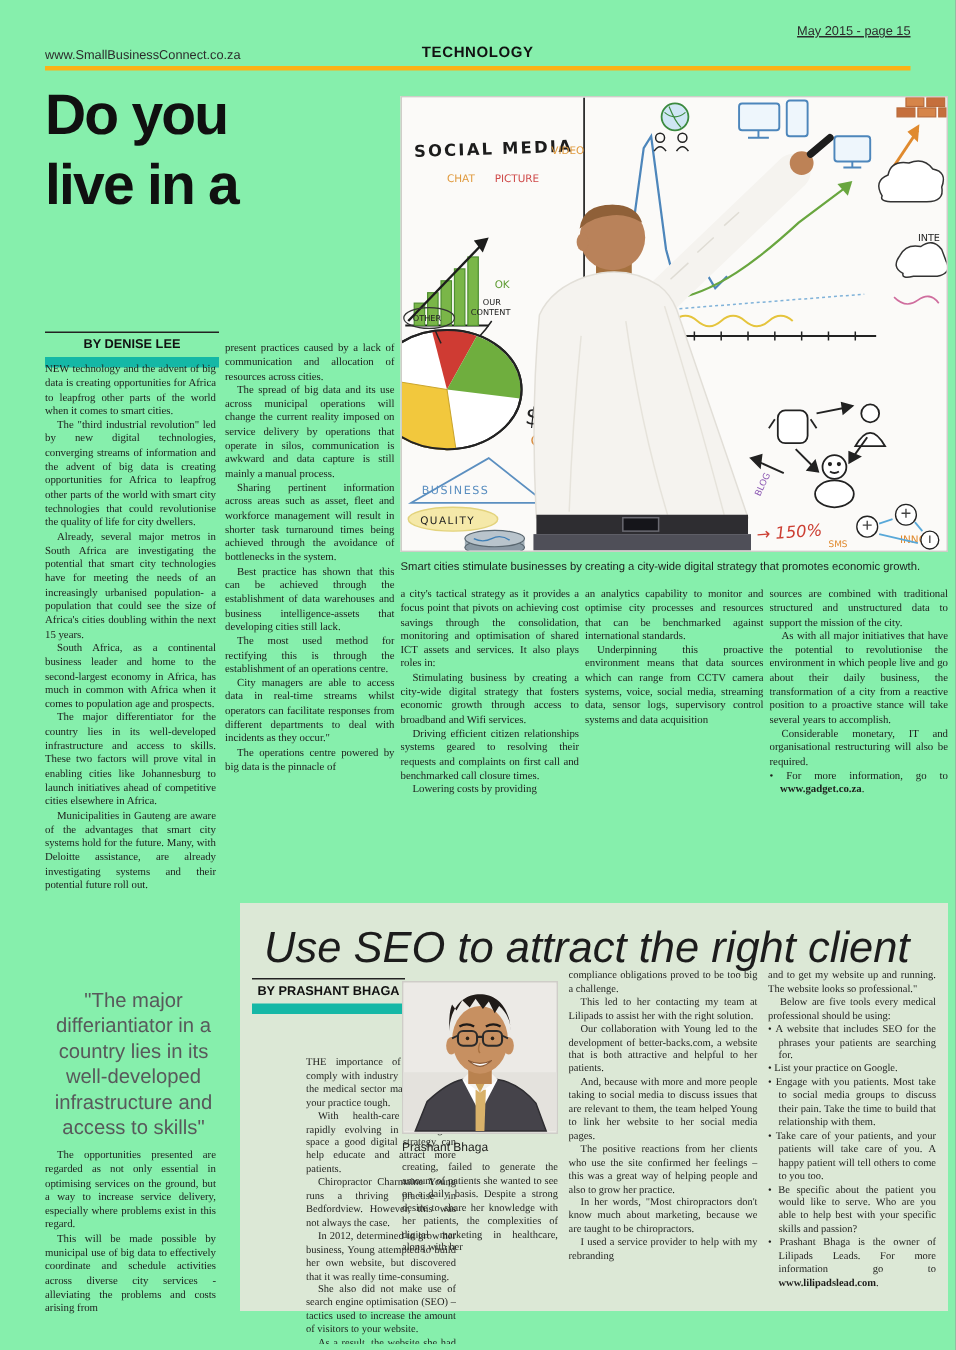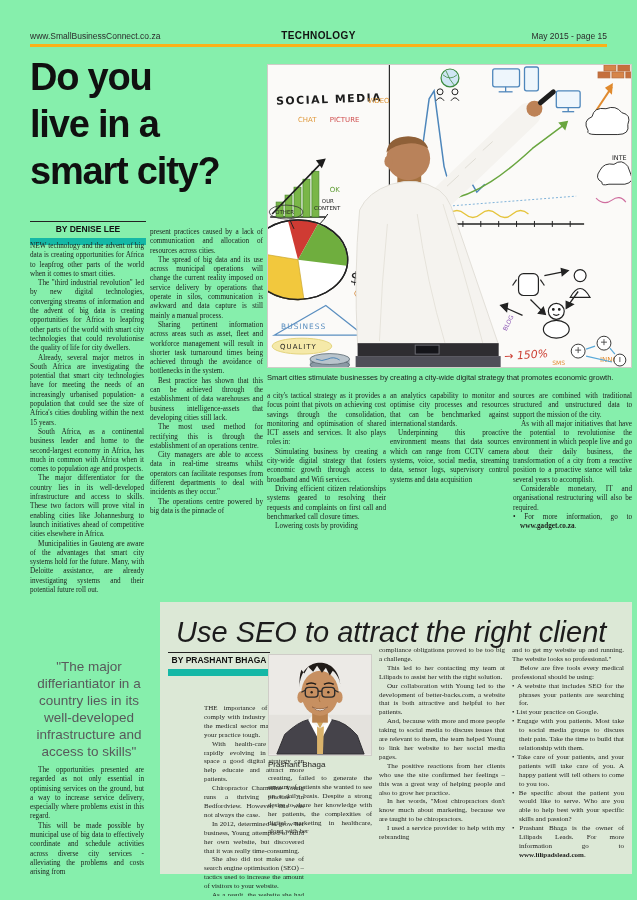--- a/index.html
+++ b/index.html
@@ -3,21 +3,21 @@
 <meta charset="utf-8">
 <style>
   html,body{margin:0;padding:0;background:#9a9a9a;}
   .page{position:relative;width:637px;height:900px;background:#86efac;margin:0 auto;
         font-family:"Liberation Serif",serif;color:#1d1d1b;overflow:hidden;}
   .abs{position:absolute;}
 
   
   .hdr-web{left:30px;top:31px;font:400 8.5px "Liberation Sans",sans-serif;color:#2b2b2b;}
   .hdr-sec{left:0;right:0;top:30px;text-align:center;font:700 10px "Liberation Sans",sans-serif;letter-spacing:.4px;color:#111;}
-  .hdr-iss{right:30px;top:31px;font:400 8.5px "Liberation Sans",sans-serif;color:#2b2b2b;}
+  .hdr-iss{right:30px;top:15px;font:400 8.5px "Liberation Sans",sans-serif;color:#2b2b2b;text-decoration:underline;}
   .hdr-rule{left:30px;width:577px;top:44px;height:2.6px;background:#fbb217;}
 
   
   .headline{left:30px;top:54px;width:240px;font-family:"Liberation Sans",sans-serif;
             font-weight:700;font-size:38px;line-height:47px;letter-spacing:-1.2px;color:#101010;}
   .byline{border-top:1px solid #222;border-bottom:7px solid #14b8a6;text-align:center;
           font:700 8.5px/1 "Liberation Sans",sans-serif;padding:3px 0 4px;color:#111;}
   .byline1{left:30px;top:221px;width:116px;}
   .col{overflow:hidden;}
   .col p{margin:0;font-size:7.2px;line-height:9.3px;text-align:justify;}
@@ -59,21 +59,20 @@
 <div class="page">
 
   <div class="abs hdr-web">www.SmallBusinessConnect.co.za</div>
   <div class="abs hdr-sec">TECHNOLOGY</div>
   <div class="abs hdr-iss">May 2015 - page 15</div>
   <div class="abs hdr-rule"></div>
 
   <h1 class="abs headline" style="margin:0;">
     <div>Do you</div>
     <div>live in a</div>
-    <div>smart city?</div>
   </h1>
 
   <div class="abs byline byline1">BY DENISE LEE</div>
 
   <div class="abs col col-a">
     <p>NEW technology and the advent of big data is creating opportunities for Africa to leapfrog other parts of the world when it comes to smart cities.</p>
     <p class="ind">The "third industrial revolution" led by new digital technologies, converging streams of information and the advent of big data is creating opportunities for Africa to leapfrog other parts of the world with smart city technologies that could revolutionise the quality of life for city dwellers.</p>
     <p class="ind">Already, several major metros in South Africa are investigating the potential that smart city technologies have for meeting the needs of an increasingly urbanised population- a population that could see the size of Africa's cities doubling within the next 15 years.</p>
     <p class="ind">South Africa, as a continental business leader and home to the second-largest economy in Africa, has much in common with Africa when it comes to population age and prospects.</p>
     <p class="ind">The major differentiator for the country lies in its well-developed infrastructure and access to skills. These two factors will prove vital in enabling cities like Johannesburg to launch initiatives ahead of competitive cities elsewhere in Africa.</p>

